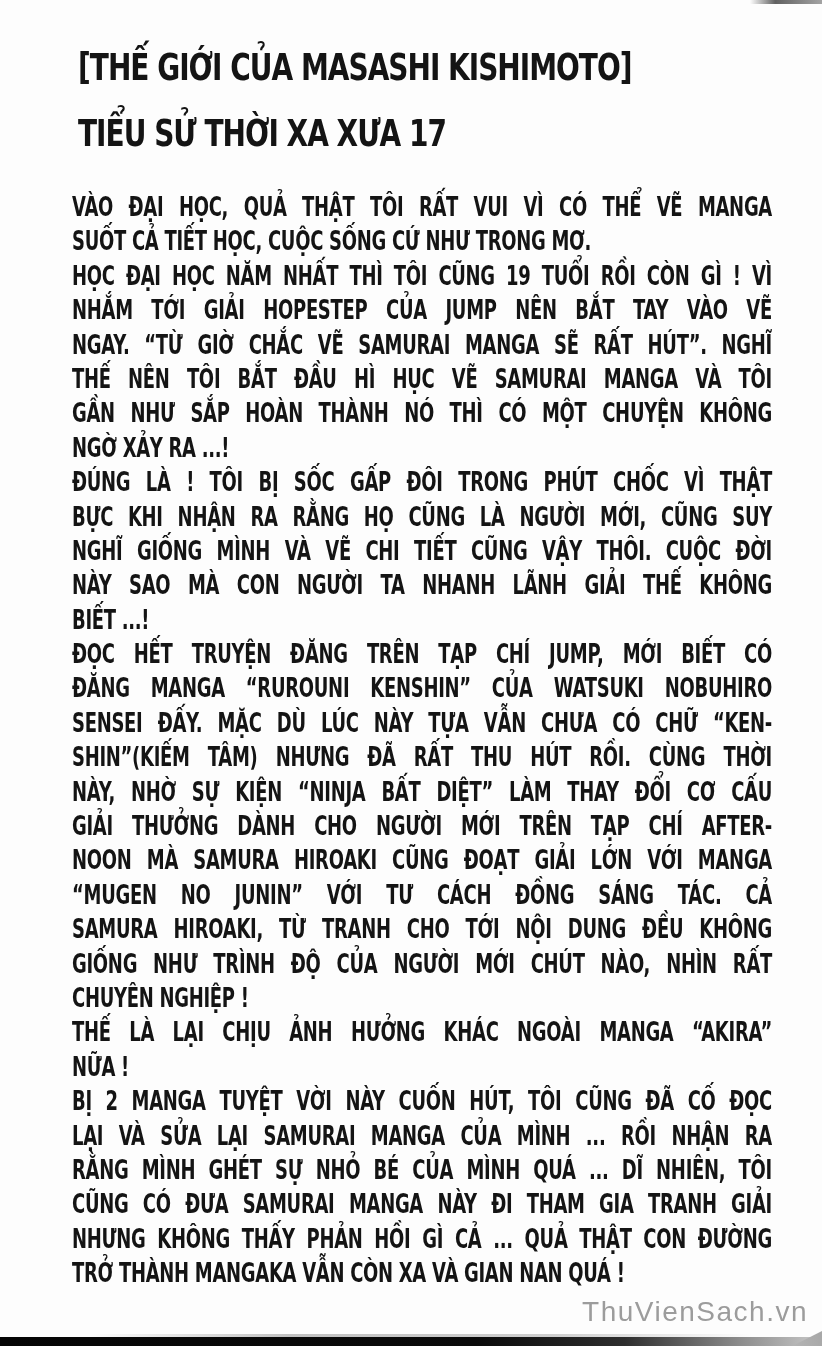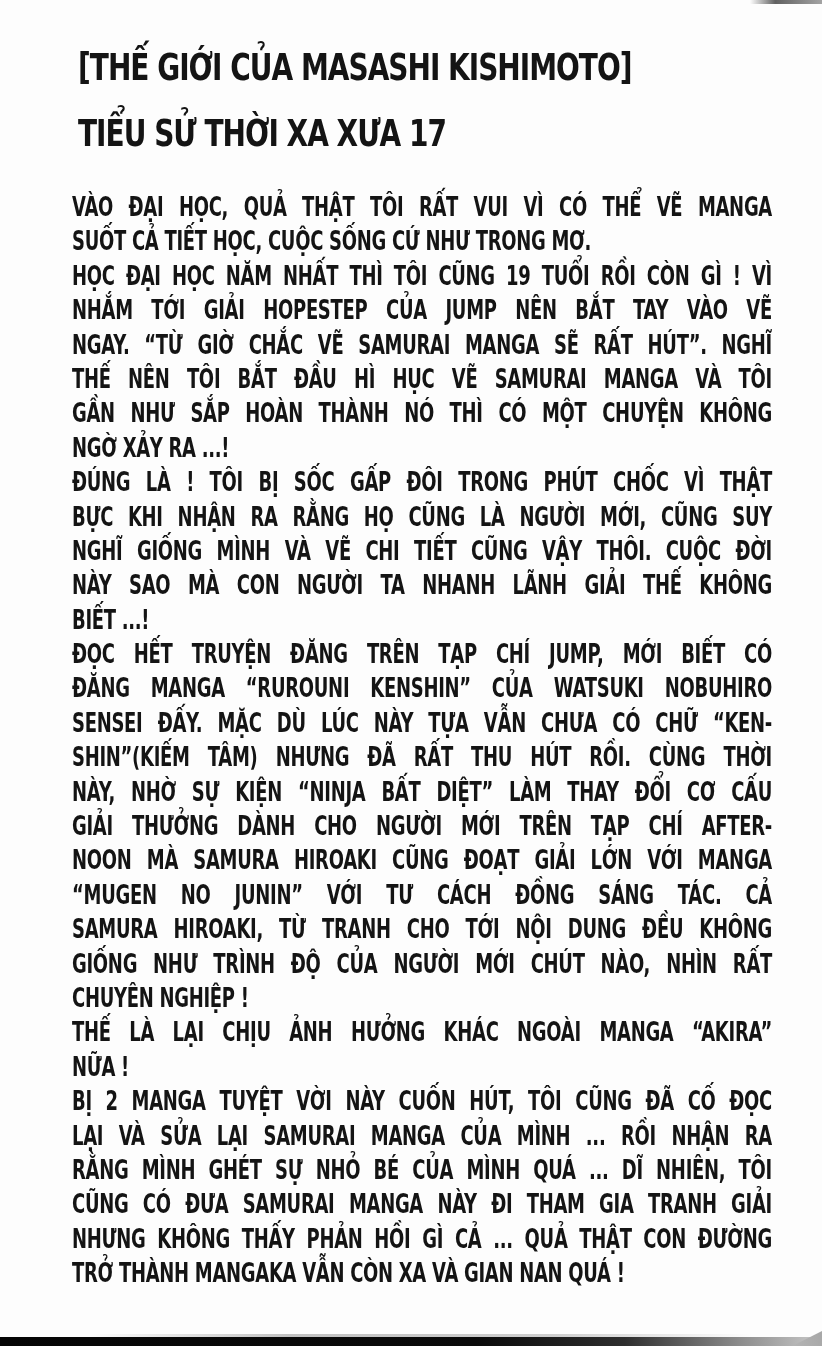--- a/index.html
+++ b/index.html
@@ -118,17 +118,18 @@
       <div class="line j">THẾ LÀ LẠI CHỊU ẢNH HƯỞNG KHÁC NGOÀI MANGA “AKIRA”</div>
       <div class="line">NỮA !</div>
       <div class="line j">BỊ 2 MANGA TUYỆT VỜI NÀY CUỐN HÚT, TÔI CŨNG ĐÃ CỐ ĐỌC</div>
       <div class="line j">LẠI VÀ SỬA LẠI SAMURAI MANGA CỦA MÌNH ... RỒI NHẬN RA</div>
       <div class="line j">RẰNG MÌNH GHÉT SỰ NHỎ BÉ CỦA MÌNH QUÁ ... DĨ NHIÊN, TÔI</div>
       <div class="line j">CŨNG CÓ ĐƯA SAMURAI MANGA NÀY ĐI THAM GIA TRANH GIẢI</div>
       <div class="line j">NHƯNG KHÔNG THẤY PHẢN HỒI GÌ CẢ ... QUẢ THẬT CON ĐƯỜNG</div>
       <div class="line">TRỞ THÀNH MANGAKA VẪN CÒN XA VÀ GIAN NAN QUÁ !</div>
     </div>
 
+  <div class="watermark" style="color: rgb(156, 156, 156);">ThuVienSach.vn</div>
 
   <div class="artifact-bottom-smear"></div>
   <div class="artifact-bottom-bar"></div>
   <div class="artifact-corner-wedge"></div>
 </div>
 
 </body></html>

